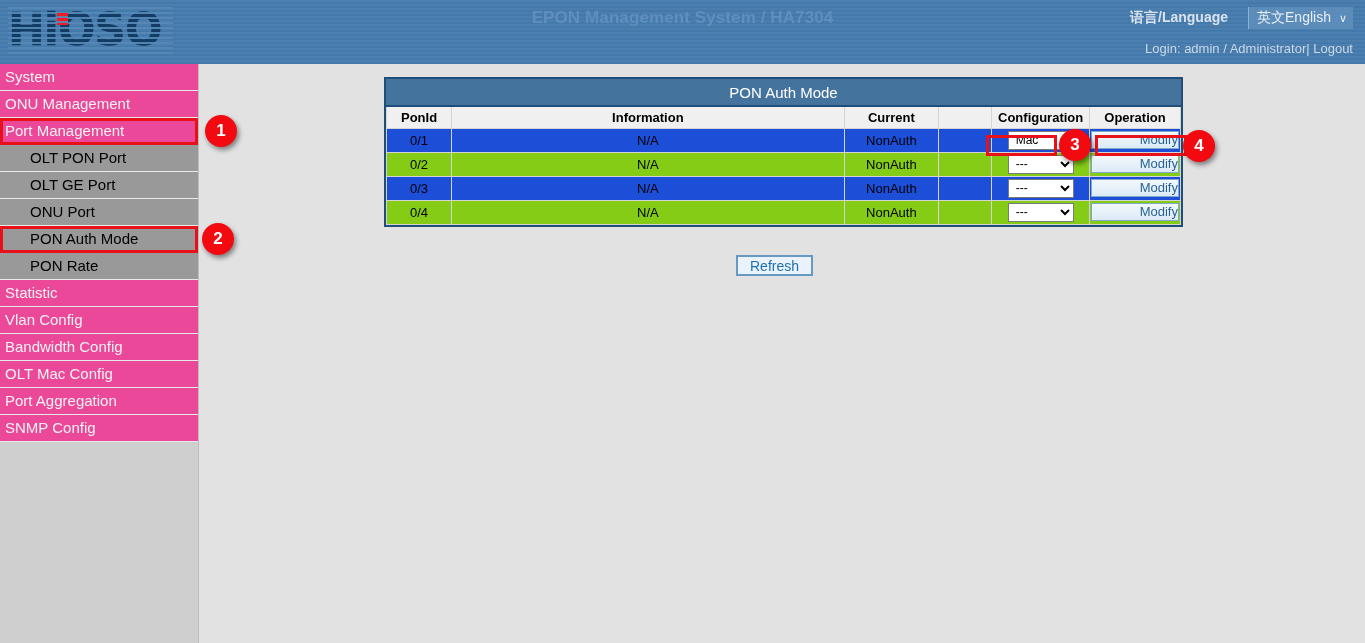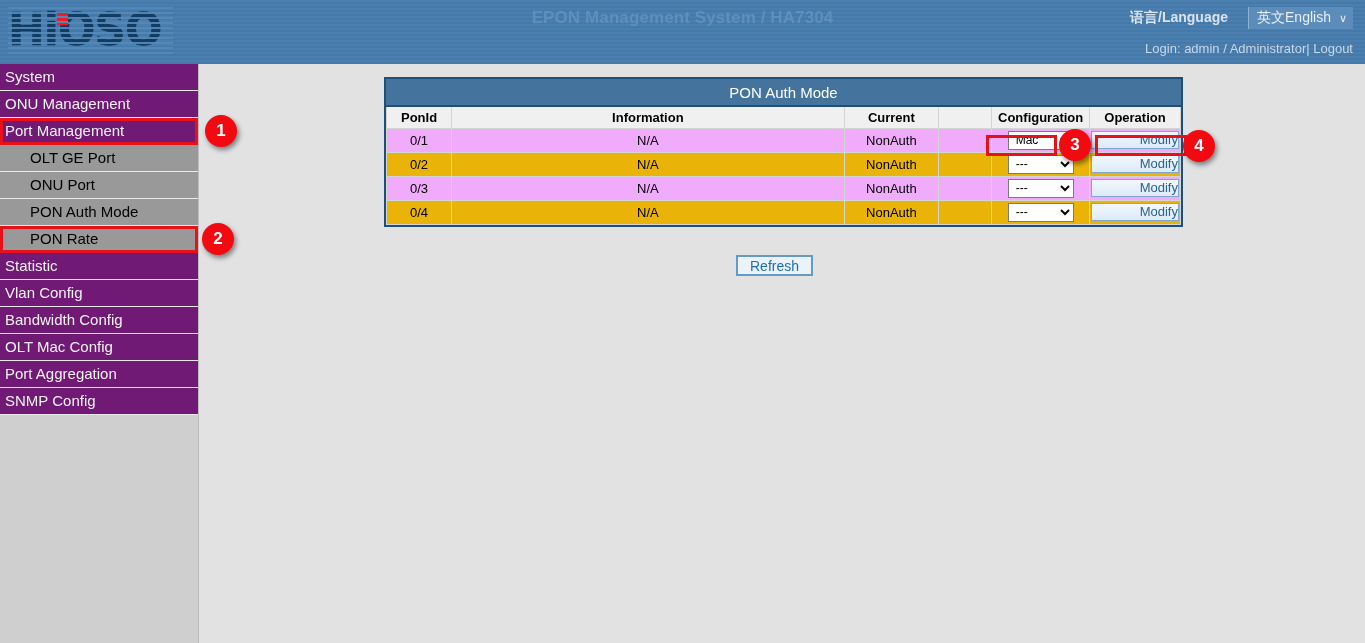--- a/index.html
+++ b/index.html
@@ -108,21 +108,21 @@
   .sidebar {
     position: absolute; left: 0; top: 64px;
     width: 198px; height: 579px;
     background: #cfcfcf;
   }
   .nav-top, .nav-sub {
     list-style: none; margin: 0; padding: 0;
   }
   .nav-item {
     height: 27px; line-height: 26px;
-    background: #701a75;
+    background: #ec4899;
     color: #f2f2f2;
     font-size: 15px;
     padding-left: 5px;
     border-bottom: 1px solid #e8e8e8;
     cursor: pointer;
     position: relative;
     white-space: nowrap;
   }
   .nav-item.sub {
     background: #999999;
@@ -168,22 +168,22 @@
     border: 1px solid #d4d4d4;
     border-top: none;
   }
   table.grid td {
     height: 24px;
     border: 1px solid #d4d4d4;
     text-align: center;
     color: #000;
     font-size: 13px;
   }
-  table.grid tr.odd td { background: #f0abfc; }
-  table.grid tr.even td { background: #eab308; }
+  table.grid tr.odd td { background: #1d4ed8; }
+  table.grid tr.even td { background: #84cc16; }
 
   .col-ponid   { width: 66px; }
   .col-info    { width: 404px; }
   .col-current { width: 96px; }
   .col-spacer  { width: 55px; }
   .col-config  { width: 98px; }
   .col-oper    { width: 88px; }
 
   select.cfg {
     width: 66px; height: 19px;
@@ -263,20 +263,21 @@
     <span>Login: admin / Administrator</span>
     <span class="logout-link">| Logout</span>
   </div>
 </div>
 
 <div class="sidebar">
   <ul class="nav-top">
     <li class="nav-item"><span>System</span></li>
     <li class="nav-item"><span>ONU Management</span></li>
     <li class="nav-item"><span>Port Management</span></li>
+    <li class="nav-item sub"><span>OLT PON Port</span></li>
     <li class="nav-item sub"><span>OLT GE Port</span></li>
     <li class="nav-item sub"><span>ONU Port</span></li>
     <li class="nav-item sub"><span>PON Auth Mode</span></li>
     <li class="nav-item sub"><span>PON Rate</span></li>
     <li class="nav-item"><span>Statistic</span></li>
     <li class="nav-item"><span>Vlan Config</span></li>
     <li class="nav-item"><span>Bandwidth Config</span></li>
     <li class="nav-item"><span>OLT Mac Config</span></li>
     <li class="nav-item"><span>Port Aggregation</span></li>
     <li class="nav-item"><span>SNMP Config</span></li>

